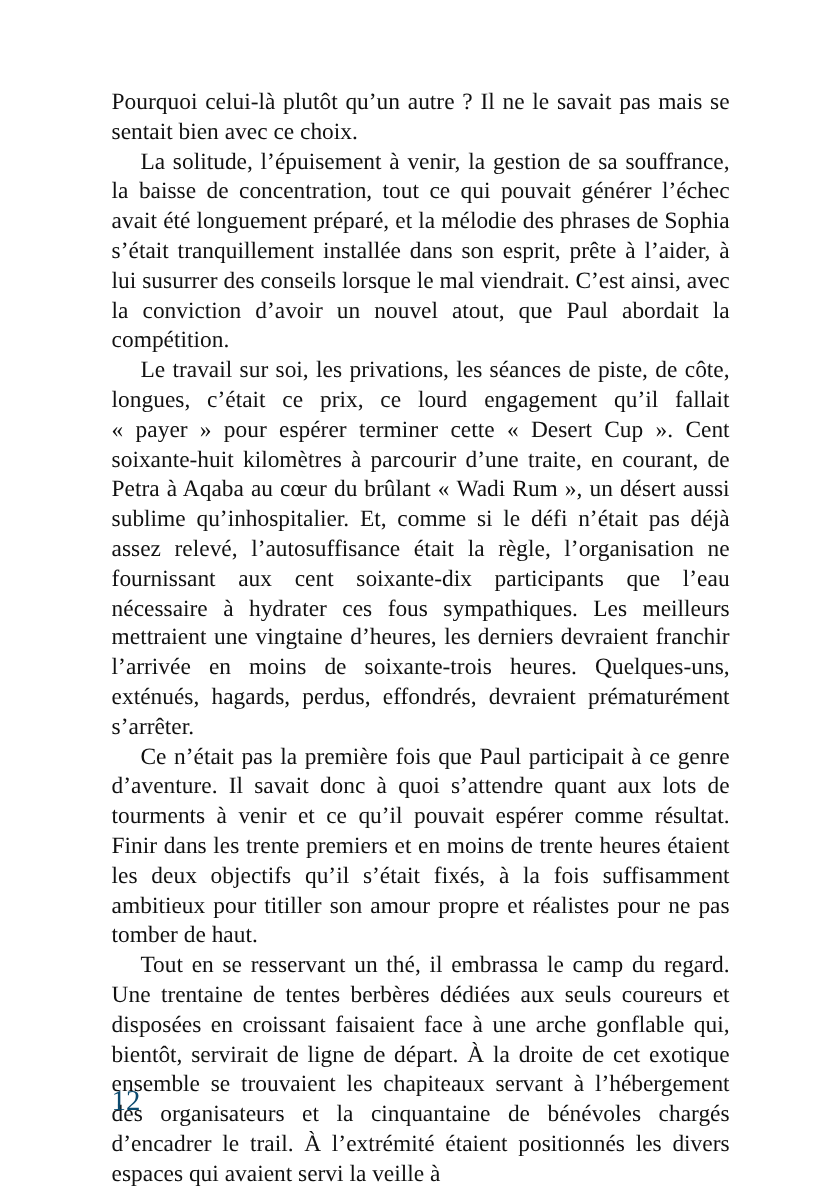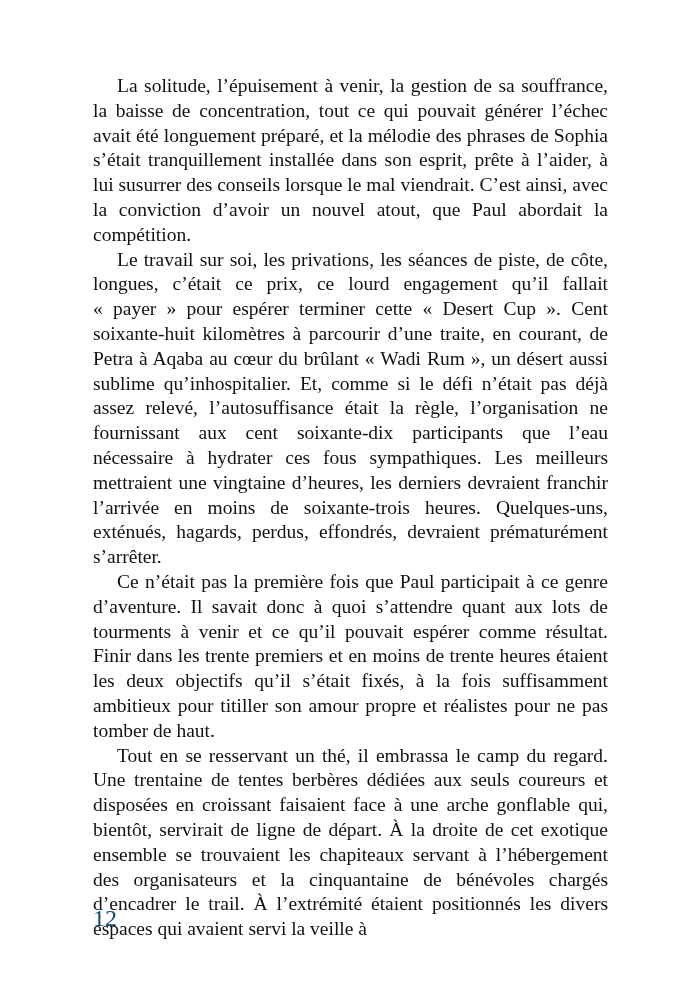--- a/index.html
+++ b/index.html
@@ -41,19 +41,20 @@
     font-size: 24px;
     line-height: 24px;
     color: #0c4a6e;
   }
 </style>
 </head>
 <body>
 
 <div class="page">
   <div class="text-block">
+    <p class="no-indent">Pourquoi celui-là plutôt qu’un autre&nbsp;? Il ne le savait pas mais se sentait bien avec ce choix.</p>
     <p>La solitude, l’épuisement à venir, la gestion de sa souffrance, la baisse de concentration, tout ce qui pouvait générer l’échec avait été longuement préparé, et la mélodie des phrases de Sophia s’était tranquillement installée dans son esprit, prête à l’aider, à lui susurrer des conseils lorsque le mal viendrait. C’est ainsi, avec la conviction d’avoir un nouvel atout, que Paul abordait la compétition.</p>
     <p>Le travail sur soi, les privations, les séances de piste, de côte, longues, c’était ce prix, ce lourd engagement qu’il fallait «&nbsp;payer&nbsp;» pour espérer terminer cette «&nbsp;Desert Cup&nbsp;». Cent soixante-huit kilomètres à parcourir d’une traite, en courant, de Petra à Aqaba au cœur du brûlant «&nbsp;Wadi Rum&nbsp;», un désert aussi sublime qu’inhospitalier. Et, comme si le défi n’était pas déjà assez relevé, l’autosuffisance était la règle, l’organisation ne fournissant aux cent soixante-dix participants que l’eau nécessaire à hydrater ces fous sympathiques. Les meilleurs mettraient une vingtaine d’heures, les derniers devraient franchir l’arrivée en moins de soixante-trois heures. Quelques-uns, exténués, hagards, perdus, effondrés, devraient prématurément s’arrêter.</p>
     <p>Ce n’était pas la première fois que Paul participait à ce genre d’aventure. Il savait donc à quoi s’attendre quant aux lots de tourments à venir et ce qu’il pouvait espérer comme résultat. Finir dans les trente premiers et en moins de trente heures étaient les deux objectifs qu’il s’était fixés, à la fois suffisamment ambitieux pour titiller son amour propre et réalistes pour ne pas tomber de haut.</p>
     <p>Tout en se resservant un thé, il embrassa le camp du regard. Une trentaine de tentes berbères dédiées aux seuls coureurs et disposées en croissant faisaient face à une arche gonflable qui, bientôt, servirait de ligne de départ. À la droite de cet exotique ensemble se trouvaient les chapiteaux servant à l’hébergement des organisateurs et la cinquantaine de bénévoles chargés d’encadrer le trail. À l’extrémité étaient positionnés les divers espaces qui avaient servi la veille à</p>
   </div>
   <div class="page-number">12</div>
 </div>
 
 </body></html>

